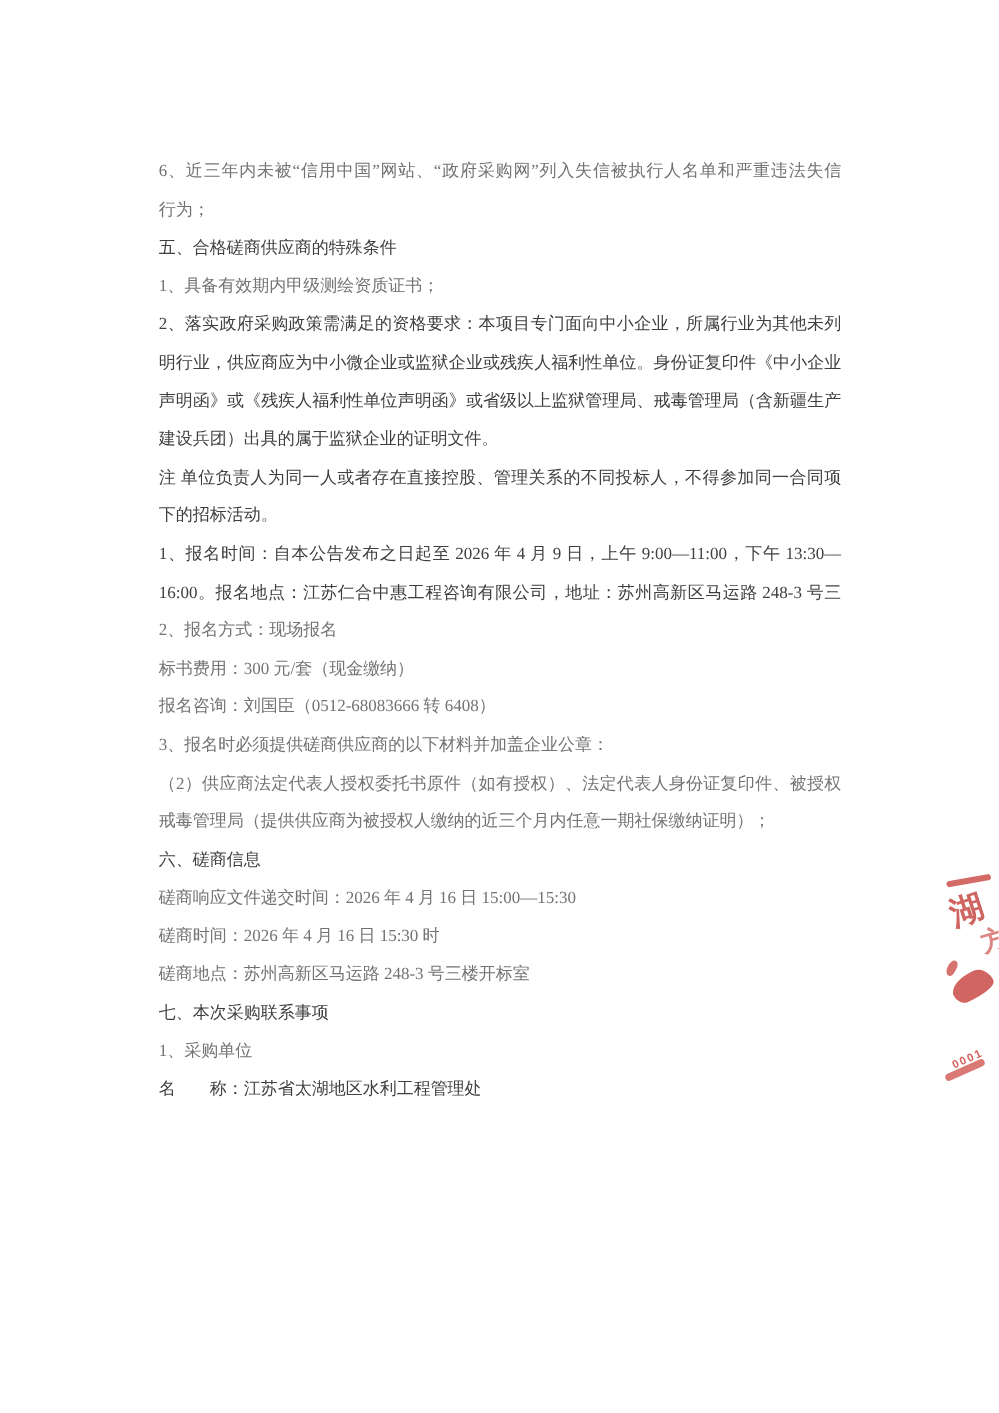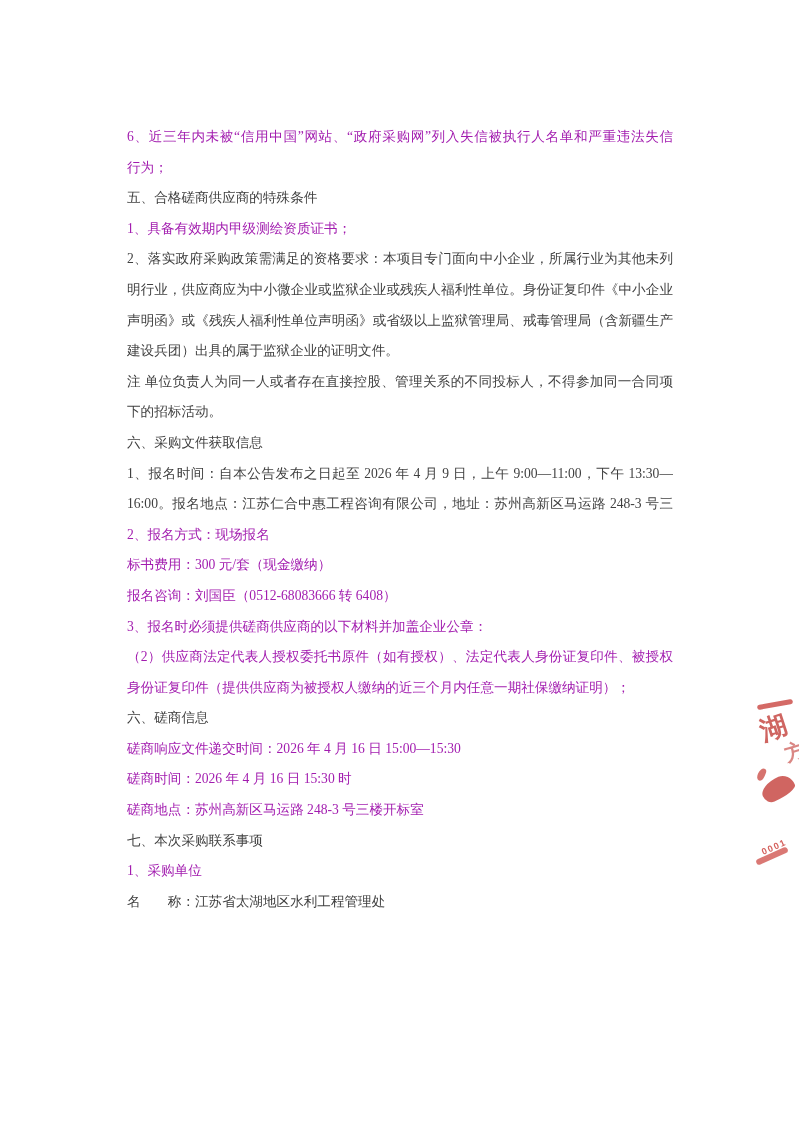--- a/index.html
+++ b/index.html
@@ -18,21 +18,21 @@
   .content {
     position: absolute;
     left: 127px;
     top: 122px;
     width: 546px;
   }
   .line {
     font-size: 13.6px;
     height: 30.6px;
     line-height: 30.6px;
-    color: #a21caf;
+    color: #737373;
     text-align: left;
     white-space: pre-wrap;
     overflow: hidden;
     -webkit-font-smoothing: antialiased;
   }
   .line.bold {
     font-weight: normal;
     color: #3f3f3f;
   }
   .line.fill {
@@ -133,29 +133,28 @@
       <div class="line fill">6、近三年内未被“信用中国”网站、“政府采购网”列入失信被执行人名单和严重违法失信</div>
       <div class="line">行为；</div>
       <div class="line bold">五、合格磋商供应商的特殊条件</div>
       <div class="line">1、具备有效期内甲级测绘资质证书；</div>
       <div class="line bold fill">2、落实政府采购政策需满足的资格要求：本项目专门面向中小企业，所属行业为其他未列</div>
       <div class="line bold fill">明行业，供应商应为中小微企业或监狱企业或残疾人福利性单位。身份证复印件《中小企业</div>
       <div class="line bold fill">声明函》或《残疾人福利性单位声明函》或省级以上监狱管理局、戒毒管理局（含新疆生产</div>
       <div class="line bold">建设兵团）出具的属于监狱企业的证明文件。</div>
       <div class="line bold fill">注 单位负责人为同一人或者存在直接控股、管理关系的不同投标人，不得参加同一合同项</div>
       <div class="line bold">下的招标活动。</div>
-      <div class="line bold">六、采购文件获取信息</div>
       <div class="line bold fill">1、报名时间：自本公告发布之日起至 2026 年 4 月 9 日，上午 9:00—11:00，下午 13:30—</div>
       <div class="line bold fill">16:00。报名地点：江苏仁合中惠工程咨询有限公司，地址：苏州高新区马运路 248-3 号三</div>
       <div class="line">2、报名方式：现场报名</div>
       <div class="line">标书费用：300 元/套（现金缴纳）</div>
       <div class="line">报名咨询：刘国臣（0512-68083666 转 6408）</div>
       <div class="line">3、报名时必须提供磋商供应商的以下材料并加盖企业公章：</div>
       <div class="line fill">（2）供应商法定代表人授权委托书原件（如有授权）、法定代表人身份证复印件、被授权人</div>
-      <div class="line">身份证复印件（提供供应商为被授权人缴纳的近三个月内任意一期社保缴纳证明）；</div>
+      <div class="line">戒毒管理局（提供供应商为被授权人缴纳的近三个月内任意一期社保缴纳证明）；</div>
       <div class="line bold">六、磋商信息</div>
       <div class="line">磋商响应文件递交时间：2026 年 4 月 16 日 15:00—15:30</div>
       <div class="line">磋商时间：2026 年 4 月 16 日 15:30 时</div>
       <div class="line">磋商地点：苏州高新区马运路 248-3 号三楼开标室</div>
       <div class="line bold">七、本次采购联系事项</div>
       <div class="line">1、采购单位</div>
       <div class="line bold">名　　称：江苏省太湖地区水利工程管理处</div>
     </div>
 
   <div class="stamp">

